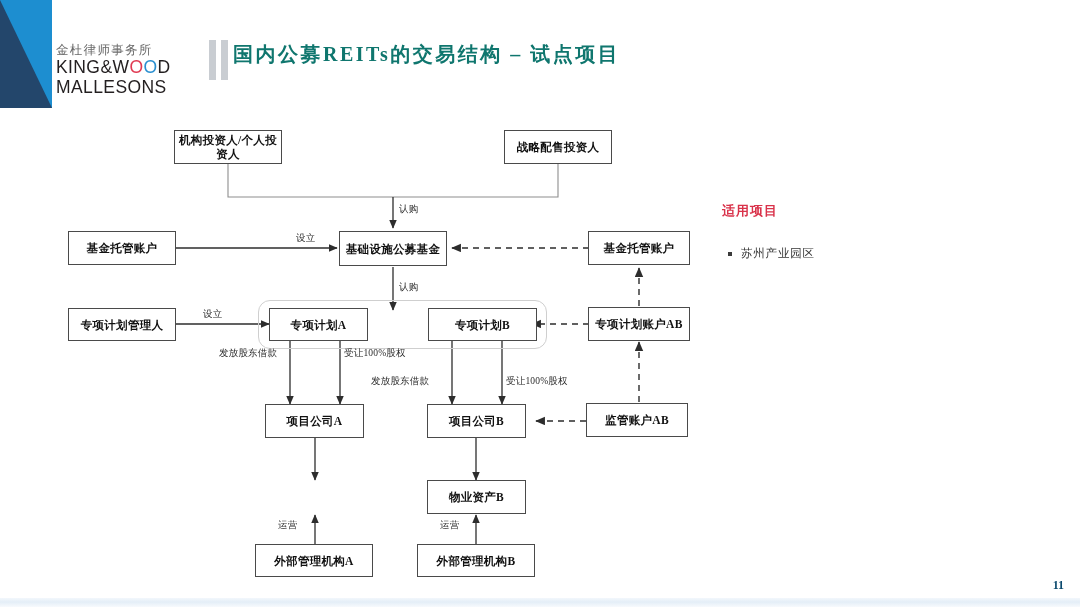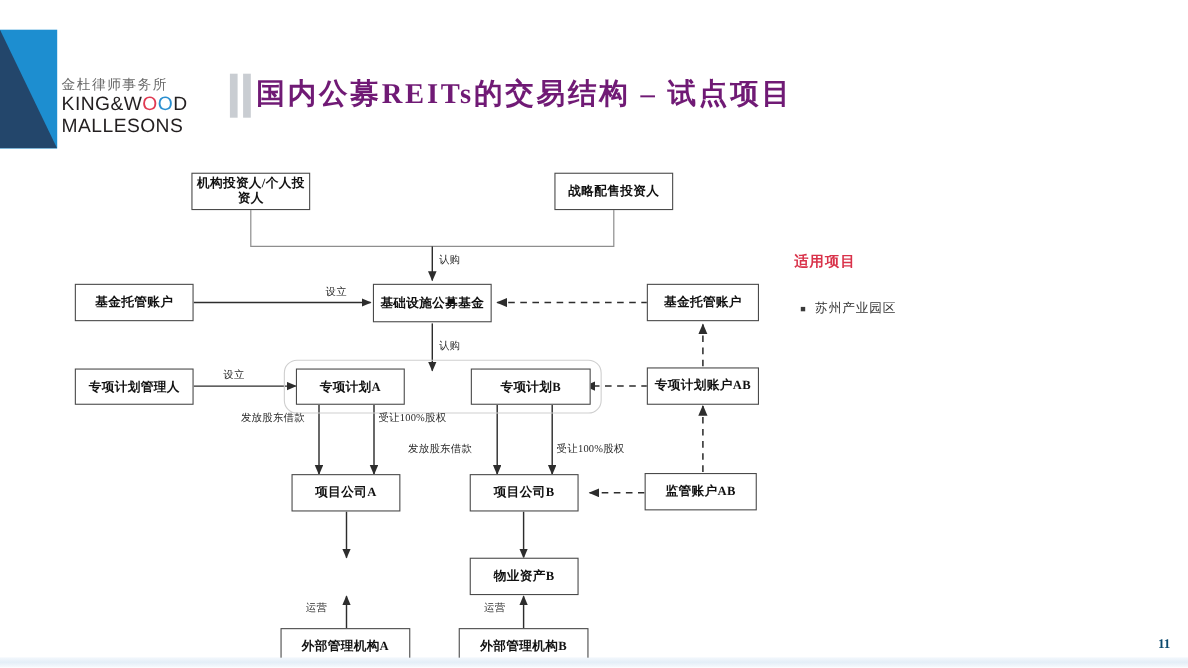--- a/index.html
+++ b/index.html
@@ -1,21 +1,21 @@
 <!DOCTYPE html>
 <html><head>
 <meta charset="utf-8">
 <style>
   html,body{margin:0;padding:0;}
   body{
     width:1080px;height:607px;position:relative;overflow:hidden;
     background:#ffffff;
     font-family:"Liberation Serif","DejaVu Serif",serif;
   }
-  .slide{position:absolute;inset:0;background:#fff;margin-top:27px;}
+  .slide{position:absolute;inset:0;background:#fff;}
 
   
   .corner-light{
     position:absolute;left:0;top:0;width:52px;height:108px;
     background:#1d8ed0;
   }
   .corner-dark{
     position:absolute;left:0;top:0;width:52px;height:108px;
     background:#23466b;
     clip-path:polygon(0 0, 0 100%, 100% 100%);
@@ -42,21 +42,21 @@
     white-space:nowrap;
   }
   .logo-o1{color:#e03a52;}
   .logo-o2{color:#2a8fd0;}
 
   
   .title-bars{position:absolute;left:209px;top:40px;display:flex;gap:5px;}
   .title-bars i{display:block;width:7px;height:40px;background:#c9cdd2;}
   .title-text{
     position:absolute;left:233px;top:41px;
-    font-size:26px;font-weight:bold;color:#701a75;
+    font-size:20px;font-weight:bold;color:#0f766e;
     letter-spacing:2.5px;white-space:nowrap;
     font-family:"Liberation Serif","DejaVu Serif",serif;
   }
 
   
   .diagram{position:absolute;left:0;top:0;width:1080px;height:607px;}
 
   .node{
     position:absolute;box-sizing:border-box;
     border:1.4px solid #4a4a4a;background:#fff;

